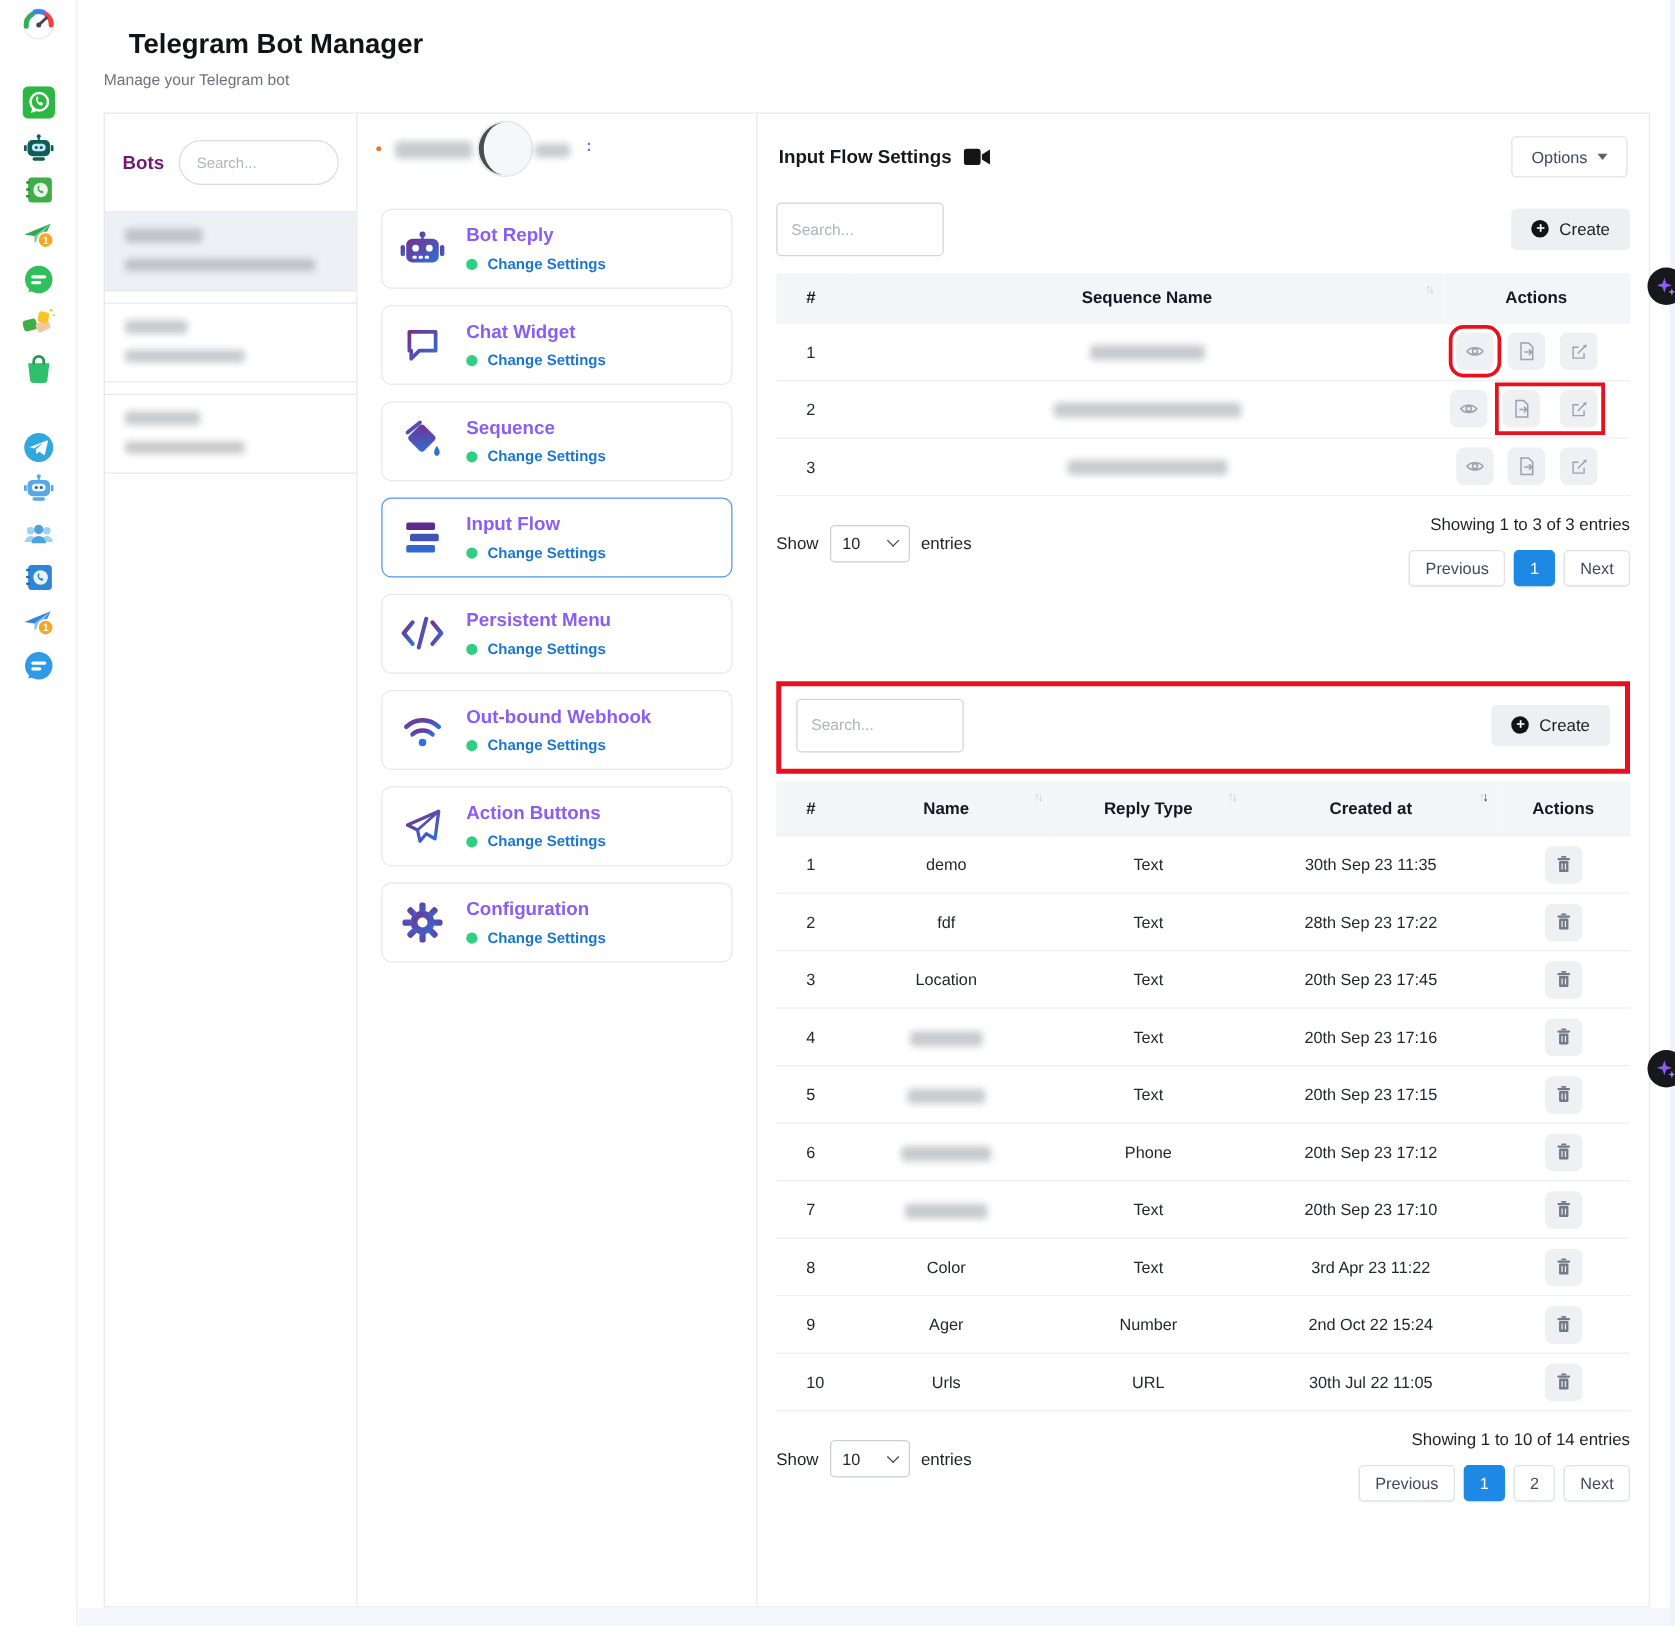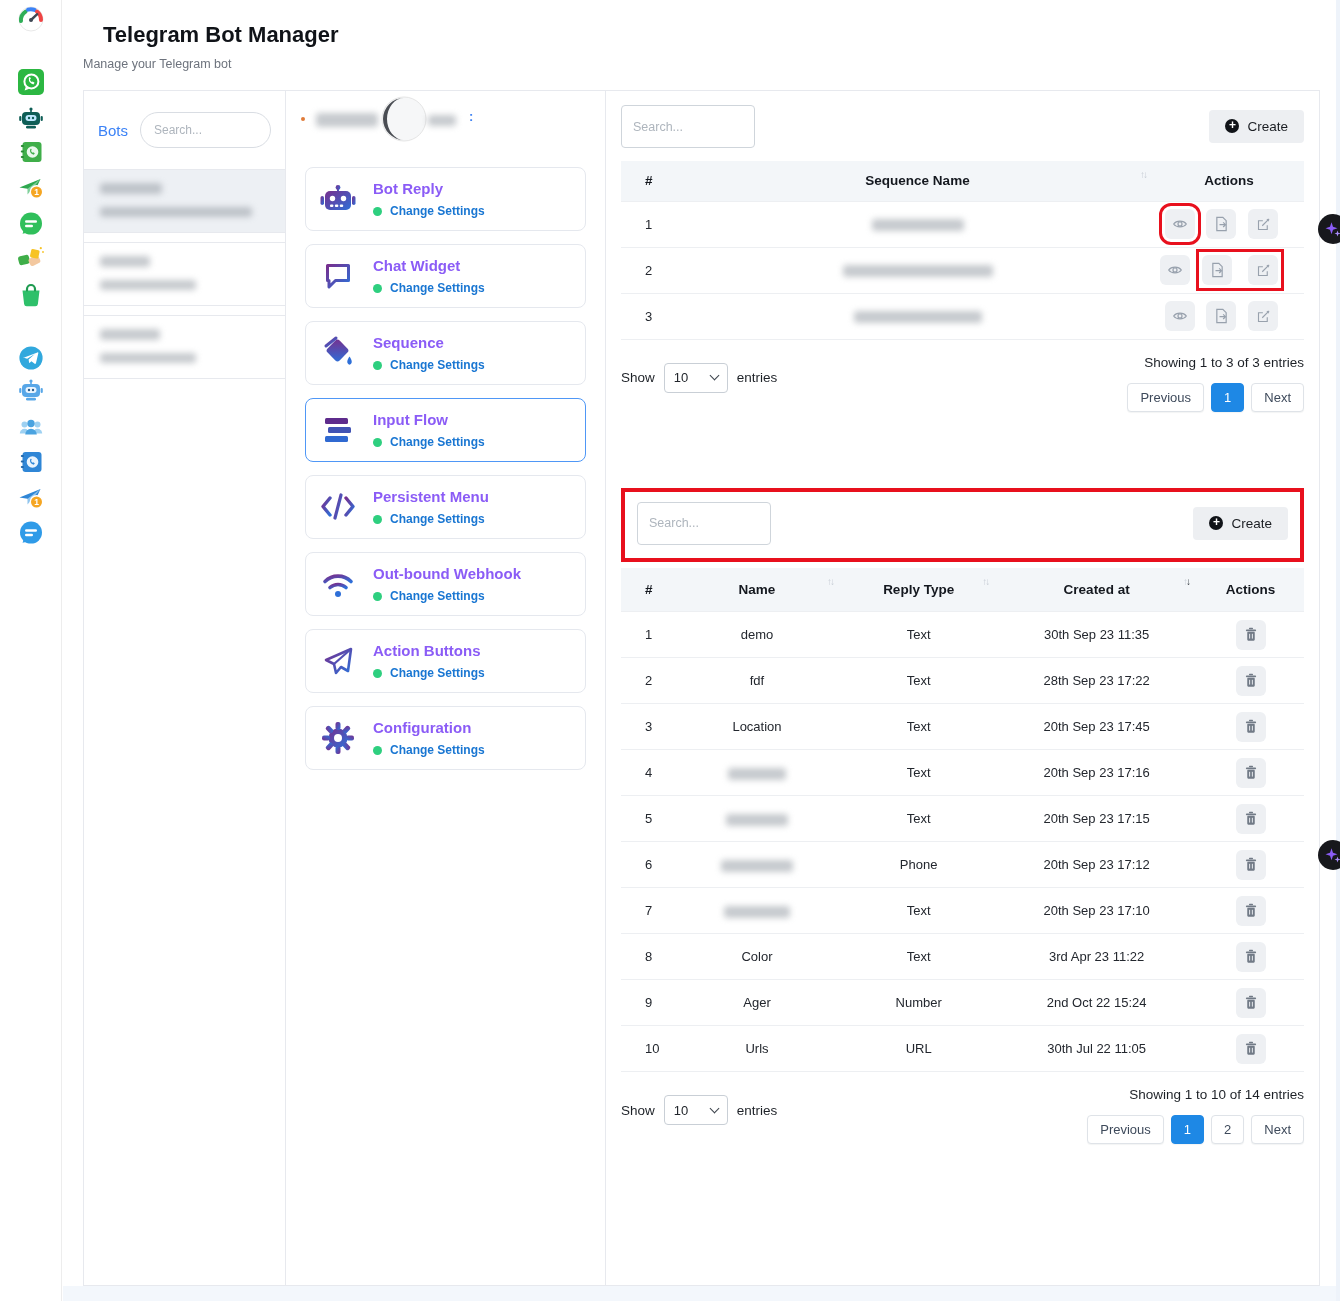--- a/index.html
+++ b/index.html
@@ -19,21 +19,21 @@
   .workspace { position:absolute; left:20px; top:90px; width:1237px; height:1196px; border:1px solid #e7e9ee; display:flex; background:#fff; }
   .footer-strip { position:absolute; left:0; bottom:0; width:100%; height:15px; background:#f3f7fc; }
   .scroll-strip { position:absolute; right:0; top:0; width:4px; height:100%; background:#eef3fa; z-index:3; }
 
   .col-bots { width:202px; border-right:1px solid #e7e9ee; }
   .col-menu { width:320px; border-right:1px solid #e7e9ee; }
   .col-content { flex:1; padding:14px 15px 0 15px; position:relative; }
 
   
   .bots-head { height:78px; display:flex; align-items:center; gap:12px; padding:0 14px; }
-  .bots-label { font-size:15px; font-weight:400; color:#3b82f6; }
+  .bots-label { font-size:15px; font-weight:700; color:#701a75; }
   .pill-search { flex:1; height:36px; border:1px solid #d9dde3; border-radius:18px; padding:0 13px; font-size:12px; color:#333; outline:none; min-width:0; font-family:inherit;}
   .pill-search::placeholder, .box-search::placeholder { color:#aeb5bd; }
   .bot-item { height:64px; border-top:1px solid #e7e9ee; border-bottom:1px solid #e7e9ee; margin-bottom:9px; padding:13px 16px; cursor:pointer; }
   .bot-item.selected { background:#edf0f4; }
   .blur-bar { background:#8e959d; opacity:.5; filter:blur(3px); border-radius:3px; height:10px; }
   .bot-item .t { height:11px; margin-bottom:13px; }
 
   
   .bot-header { height:76px; position:relative; }
   .bh-dot { position:absolute; left:15px; top:26px; width:4px; height:4px; border-radius:50%; background:#e07b39; }
@@ -378,20 +378,33 @@
           <div class="cs-row">
               <span class="green-dot"></span>
             <a class="cs-link">Change Settings</a>
             </div>
         </div>
       </div>
     </div>
 
     <div class="col-content">
 
+      <div class="section-title-row">
+        <div class="st-left">
+          <span class="section-title">Input Flow Settings</span>
+          <svg width="21" height="15" viewBox="0 0 21 15">
+            <rect x="0" y="1" width="13.5" height="13" rx="2.5" fill="#151515"></rect>
+            <path d="M14.5 5.5 L21 1.5 V13.5 L14.5 9.5 Z" fill="#151515"></path>
+          </svg>
+        </div>
+        <button class="btn-options">
+          <span>Options</span>
+          <span class="caret-down"></span>
+        </button>
+      </div>
 
       <div class="toolbar">
         <input class="box-search" placeholder="Search..." style="">
         <button class="btn-create">
           <span class="plus-circle"></span>
           <span>Create</span>
         </button>
       </div>
 
       <table>

